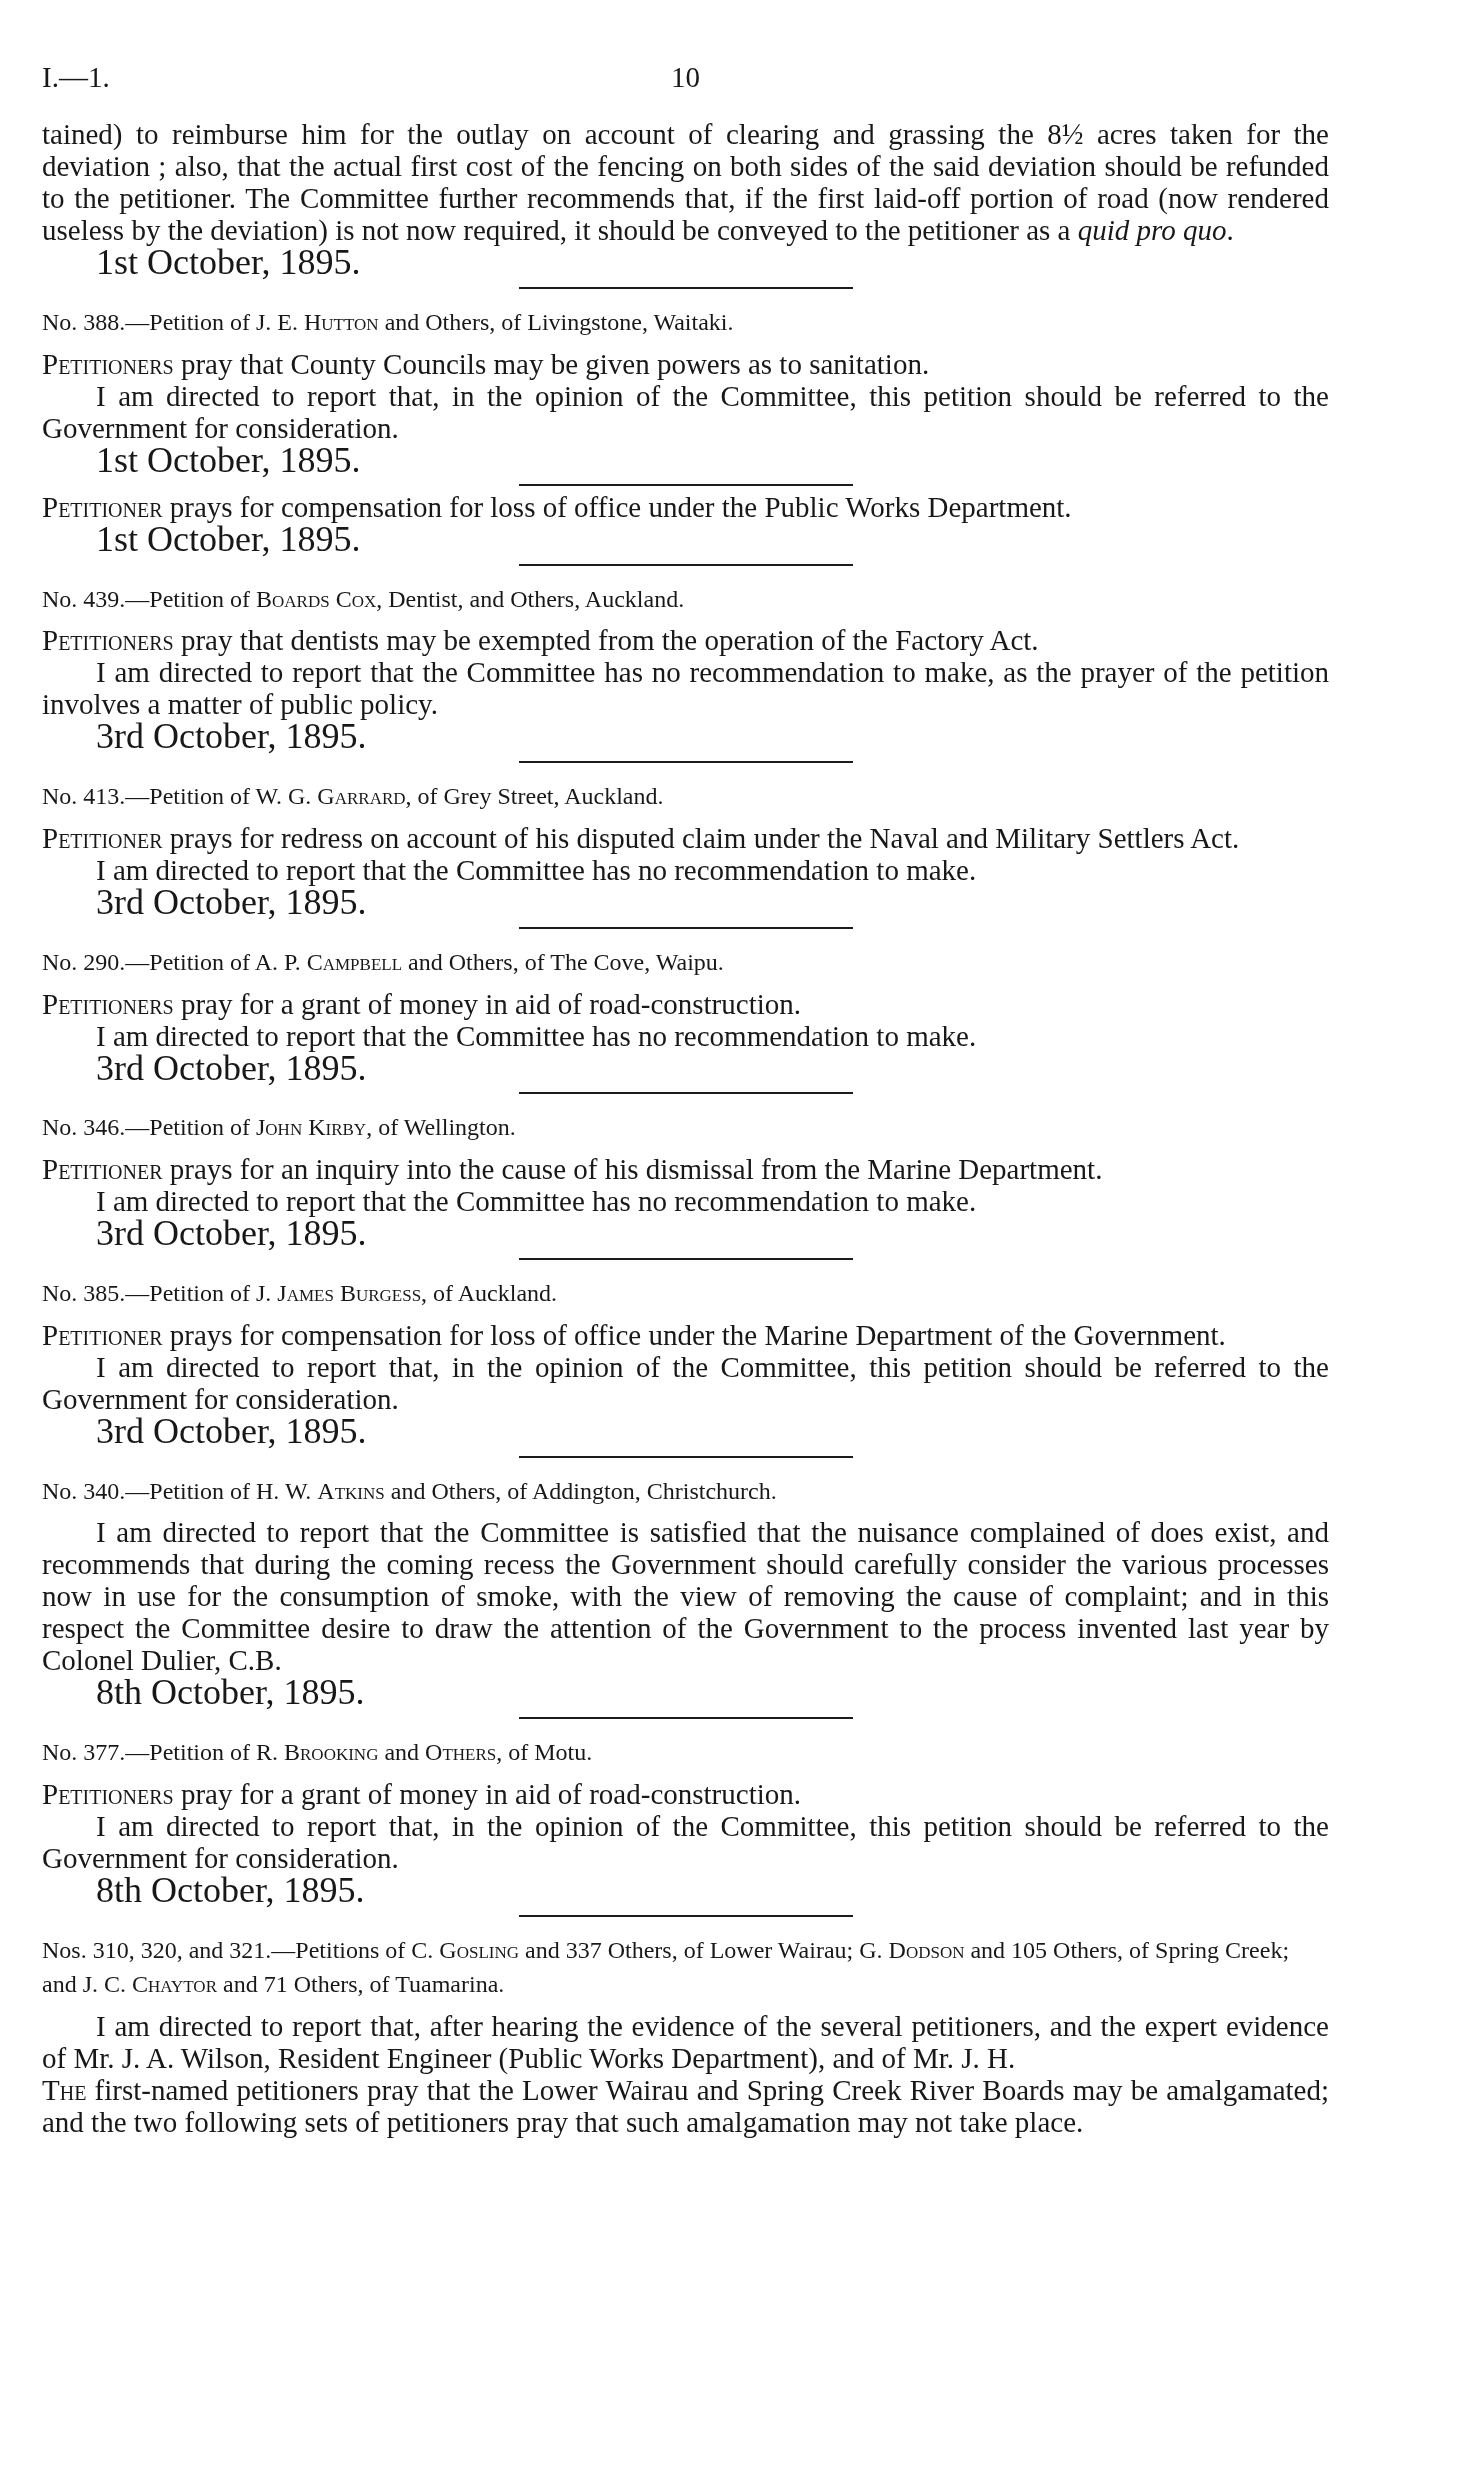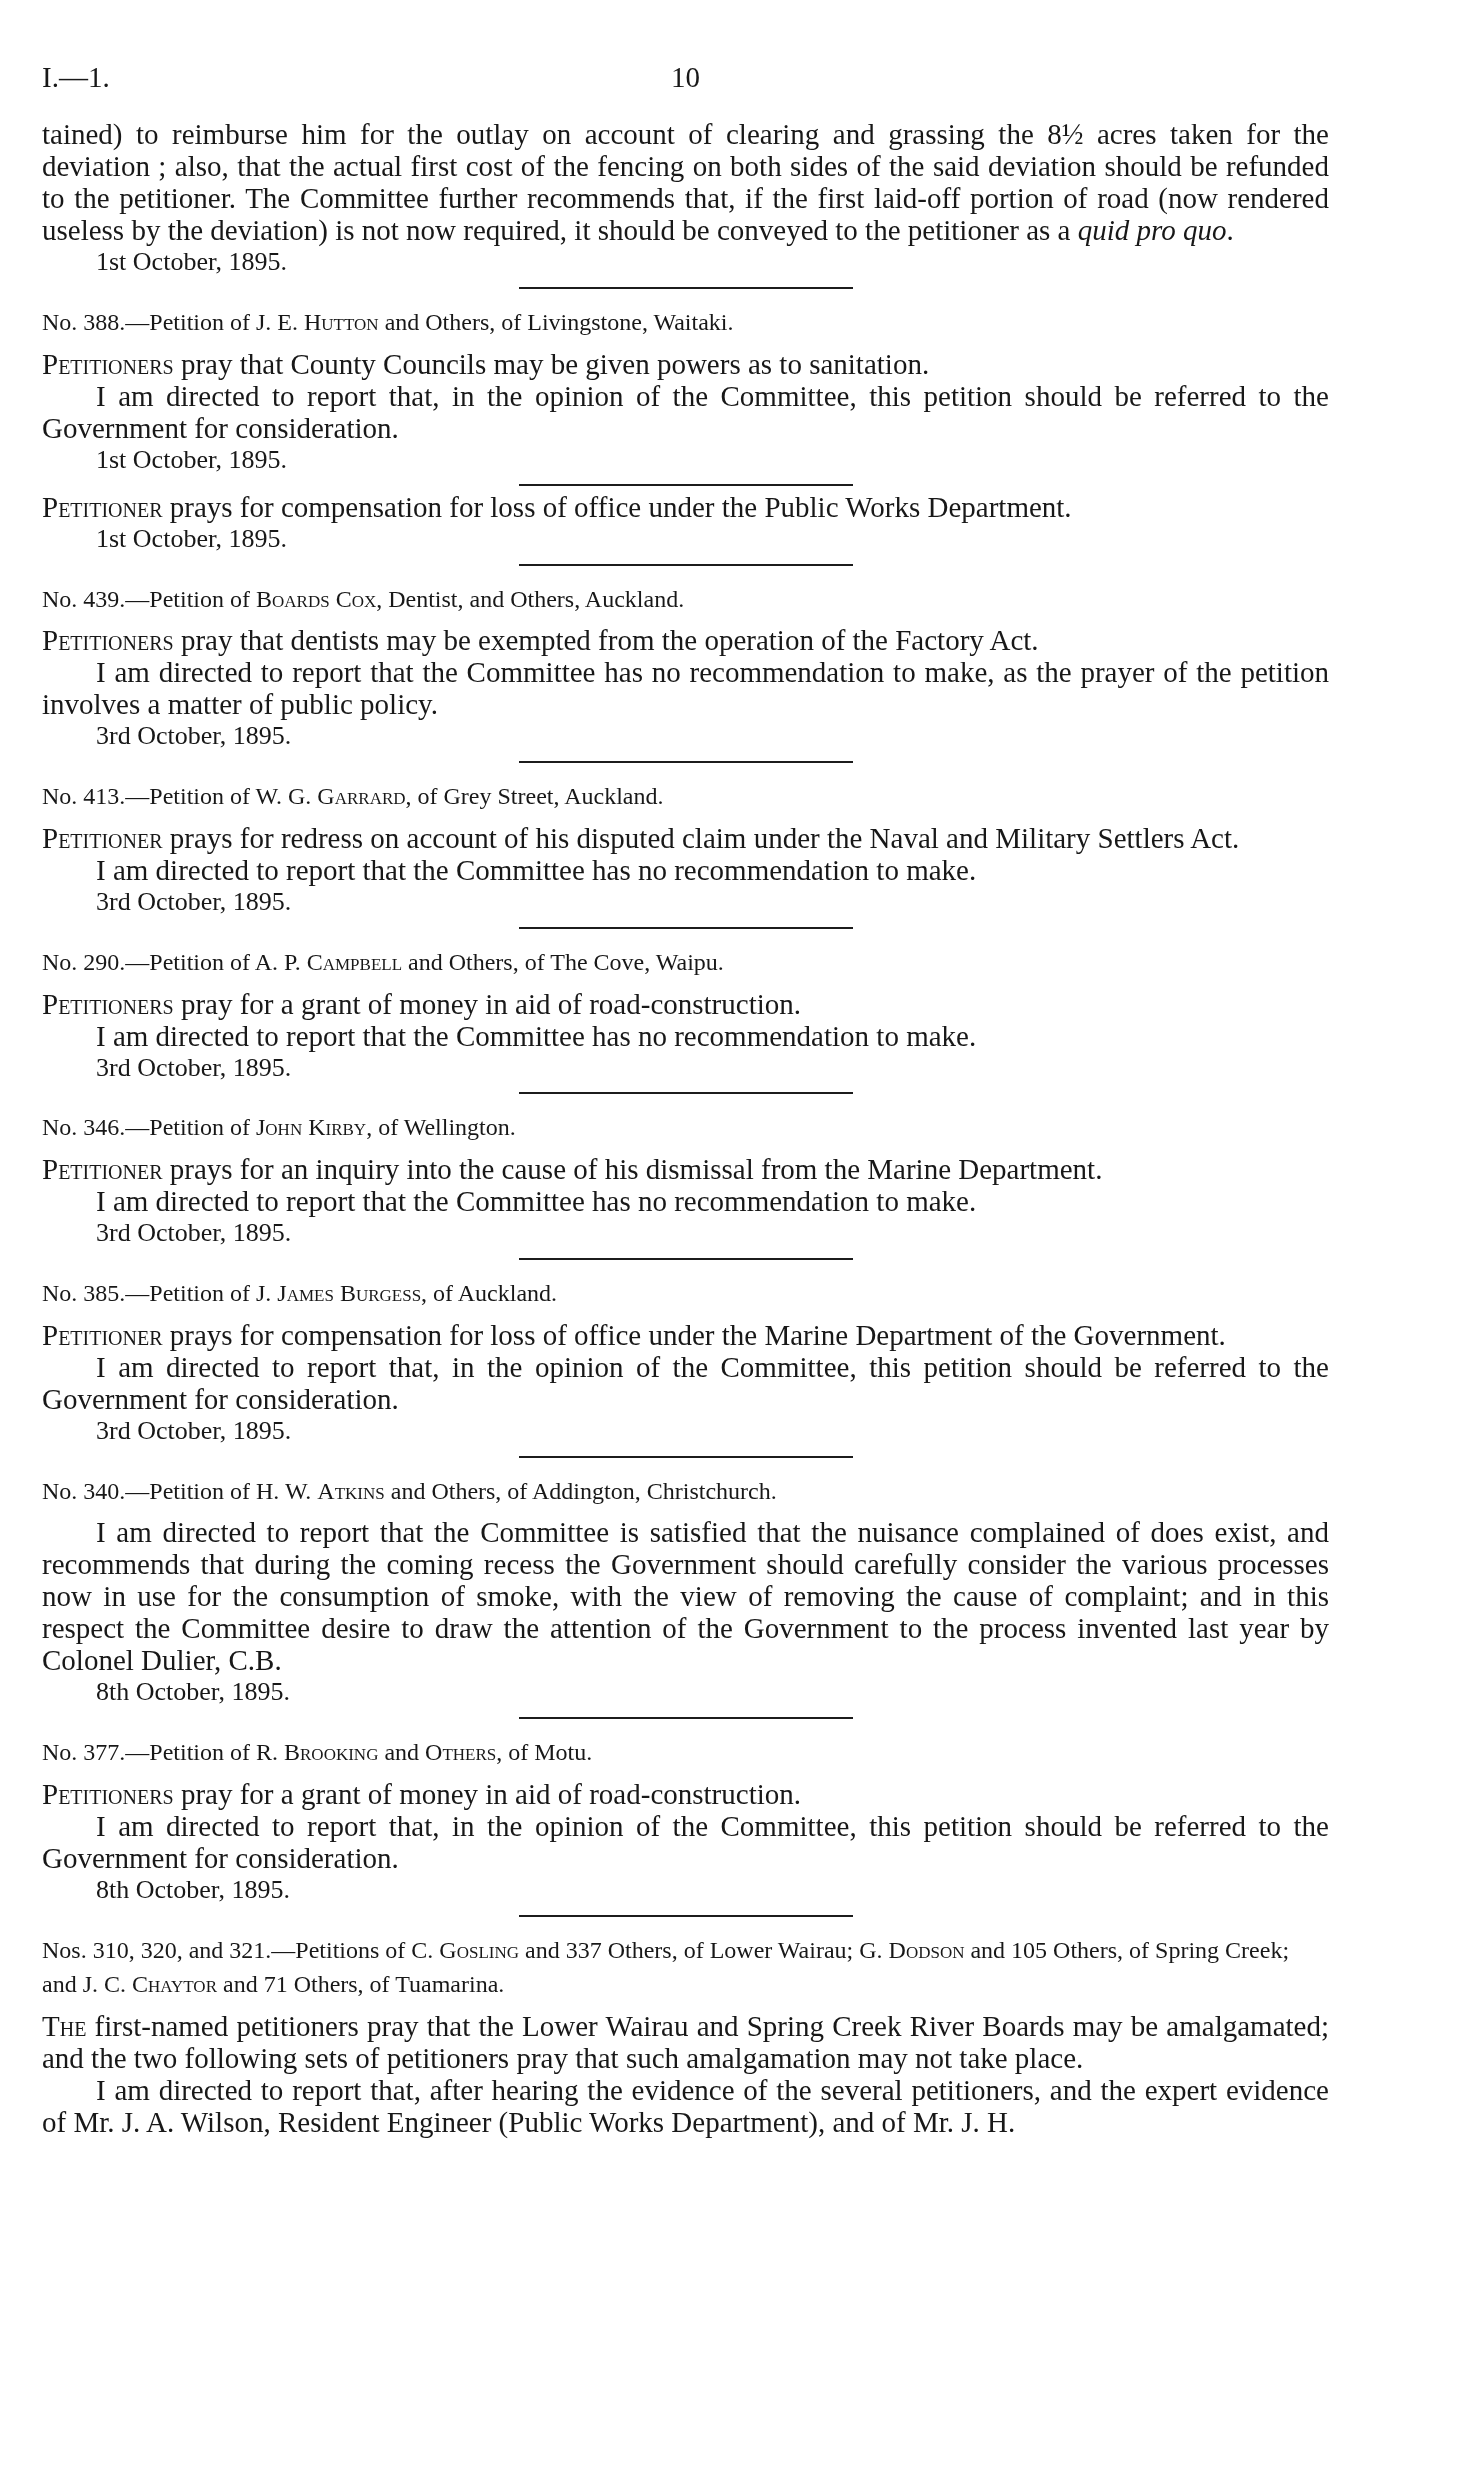--- a/index.html
+++ b/index.html
@@ -32,21 +32,21 @@
     text-align: center;
     width: 100%;
   }
   .body-text {
     font-size: 29px;
     line-height: 32px;
     text-align: justify;
   }
   .indent { text-indent: 54px; }
   .date-line {
-    font-size: 26px;
+    font-size: 36px;
     line-height: 32px;
     text-indent: 54px;
   }
   .heading {
     font-size: 24px;
     font-weight: normal;
     text-align: left;
     line-height: 34px;
     margin: 16px 0 8.8px 0;
   }
@@ -138,18 +138,18 @@
   <section>
     <h2 class="heading"><span>No. 377.—Petition of R. </span><span class="sc">Brooking</span><span> and </span><span class="sc">Others</span><span>, of Motu.</span></h2>
     <p class="body-text"><span class="sc">Petitioners</span><span> pray for a grant of money in aid of road-construction.</span></p>
     <p class="body-text indent">I am directed to report that, in the opinion of the Committee, this petition should be referred to the Government for consideration.</p>
     <p class="date-line">8th October, 1895.</p>
     <div class="rule"></div>
   </section>
 
   <section>
     <h2 class="heading"><span>Nos. 310, 320, and 321.—Petitions of C. </span><span class="sc">Gosling</span><span> and 337 Others, of Lower Wairau; G. </span><span class="sc">Dodson</span><span> and 105 Others, of Spring Creek; and J. C. </span><span class="sc">Chaytor</span><span> and 71 Others, of Tuamarina.</span></h2>
+    <p class="body-text indent">I am directed to report that, after hearing the evidence of the several petitioners, and the expert evidence of Mr. J. A. Wilson, Resident Engineer (Public Works Department), and of Mr. J. H.</p>
     <p class="body-text"><span class="sc">The</span><span> first-named petitioners pray that the Lower Wairau and Spring Creek River Boards may be amalgamated; and the two following sets of petitioners pray that such amalgamation may not take place.</span></p>
-    <p class="body-text indent">I am directed to report that, after hearing the evidence of the several petitioners, and the expert evidence of Mr. J. A. Wilson, Resident Engineer (Public Works Department), and of Mr. J. H.</p>
   </section>
 
 </div>
 
 
 </body></html>

